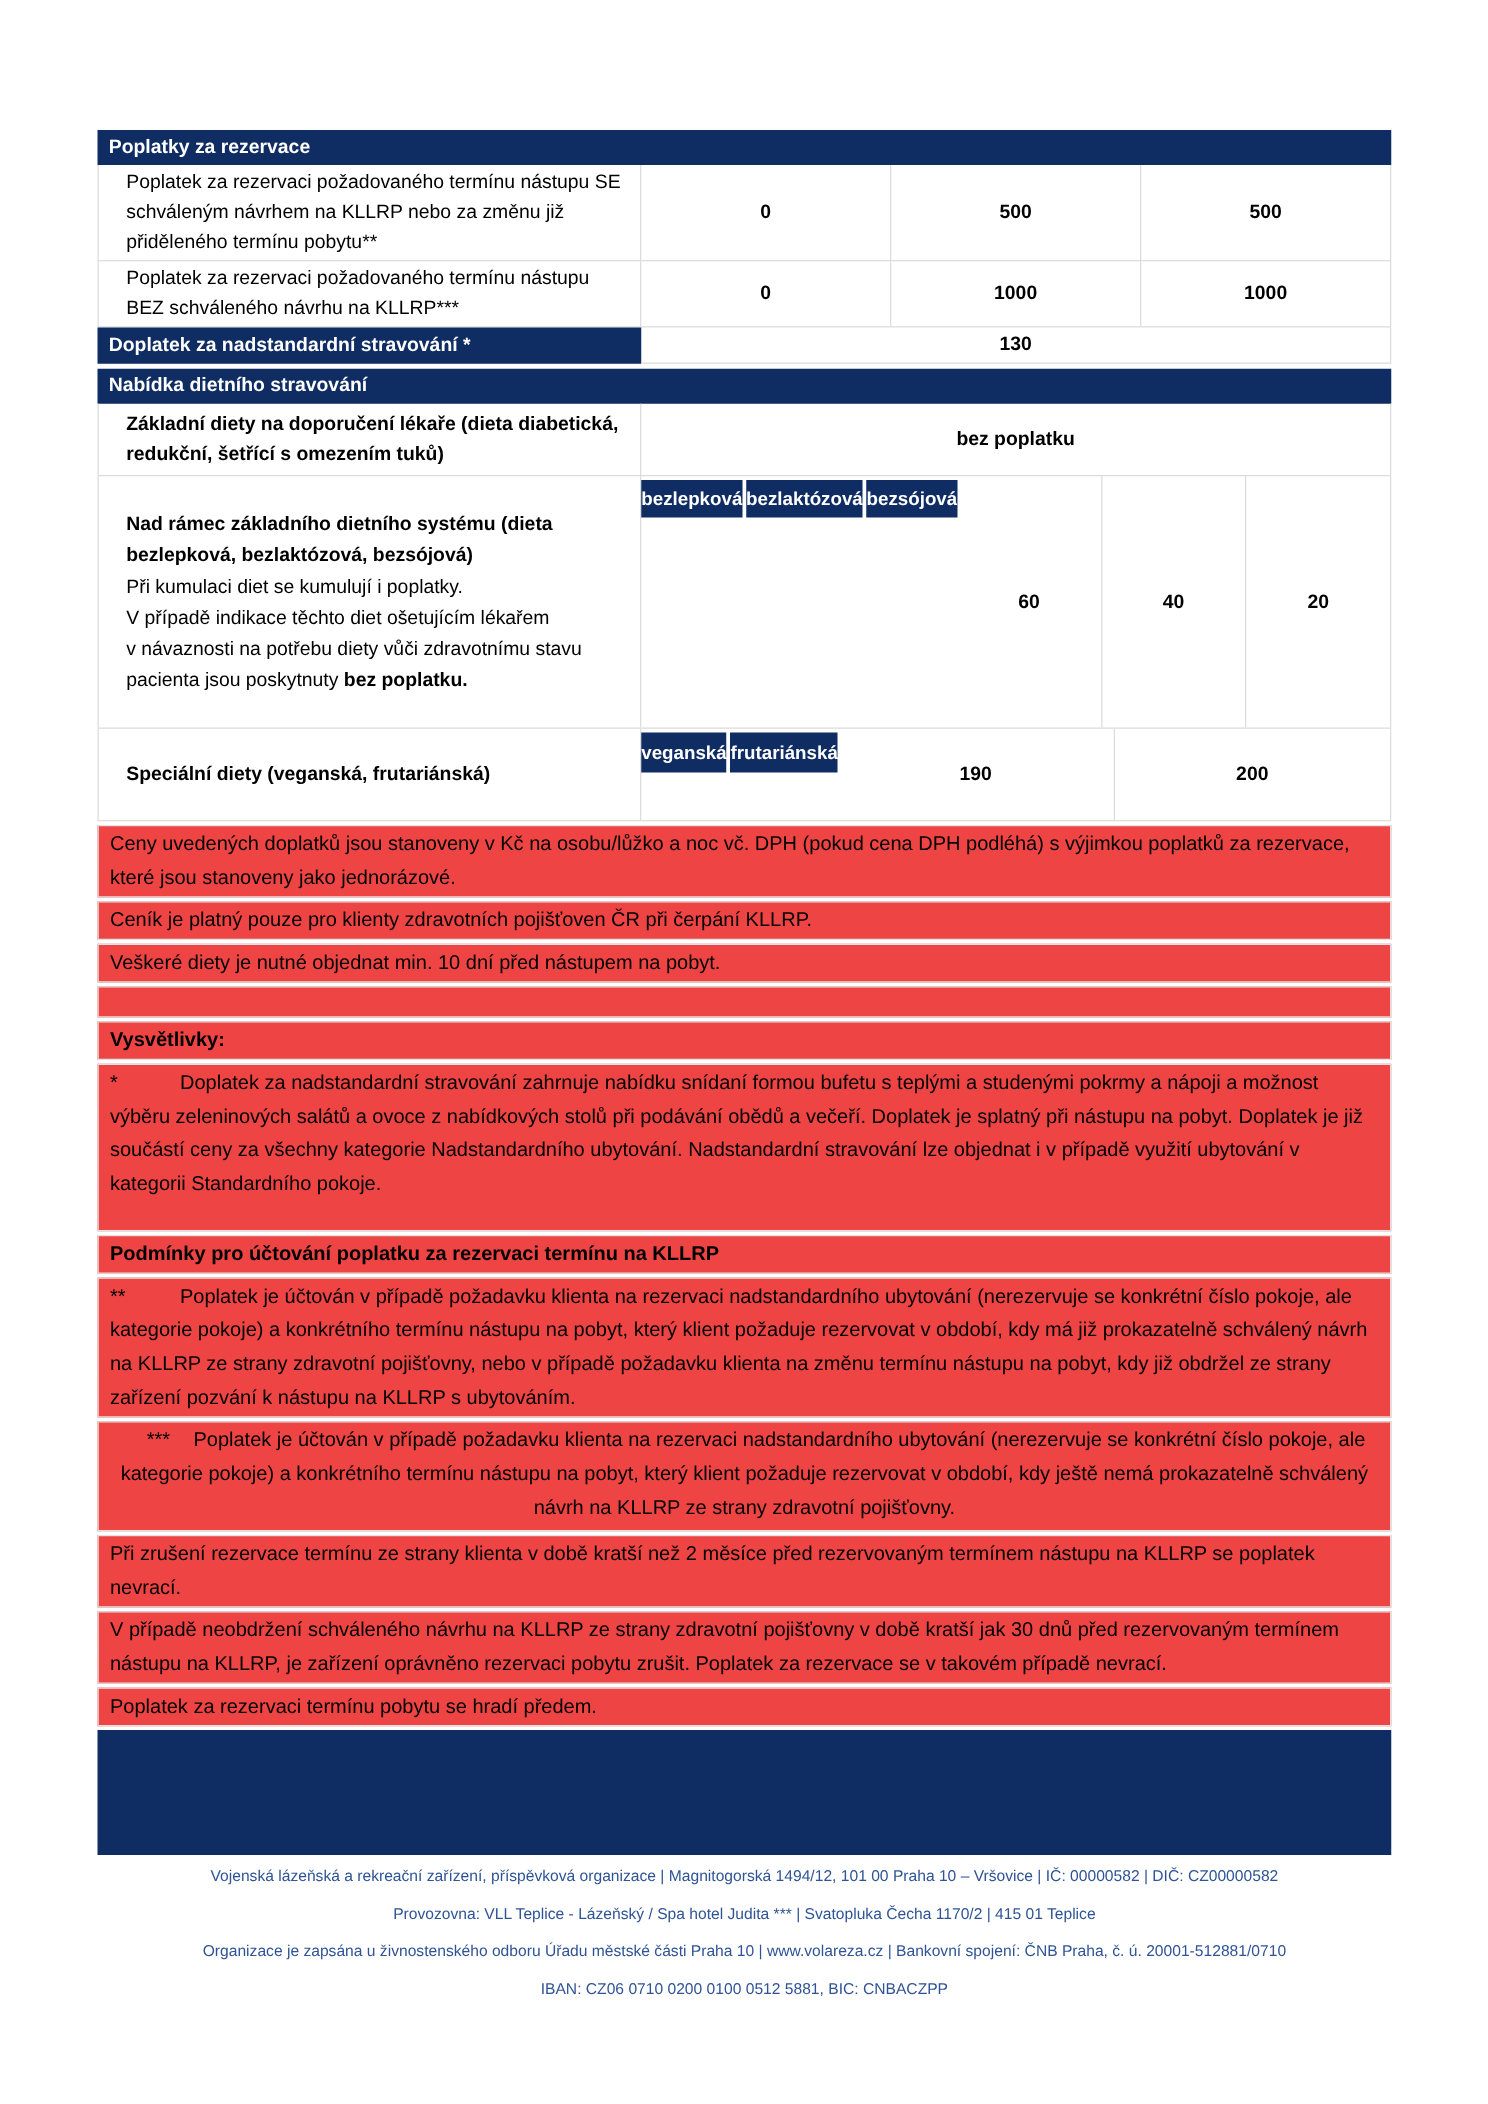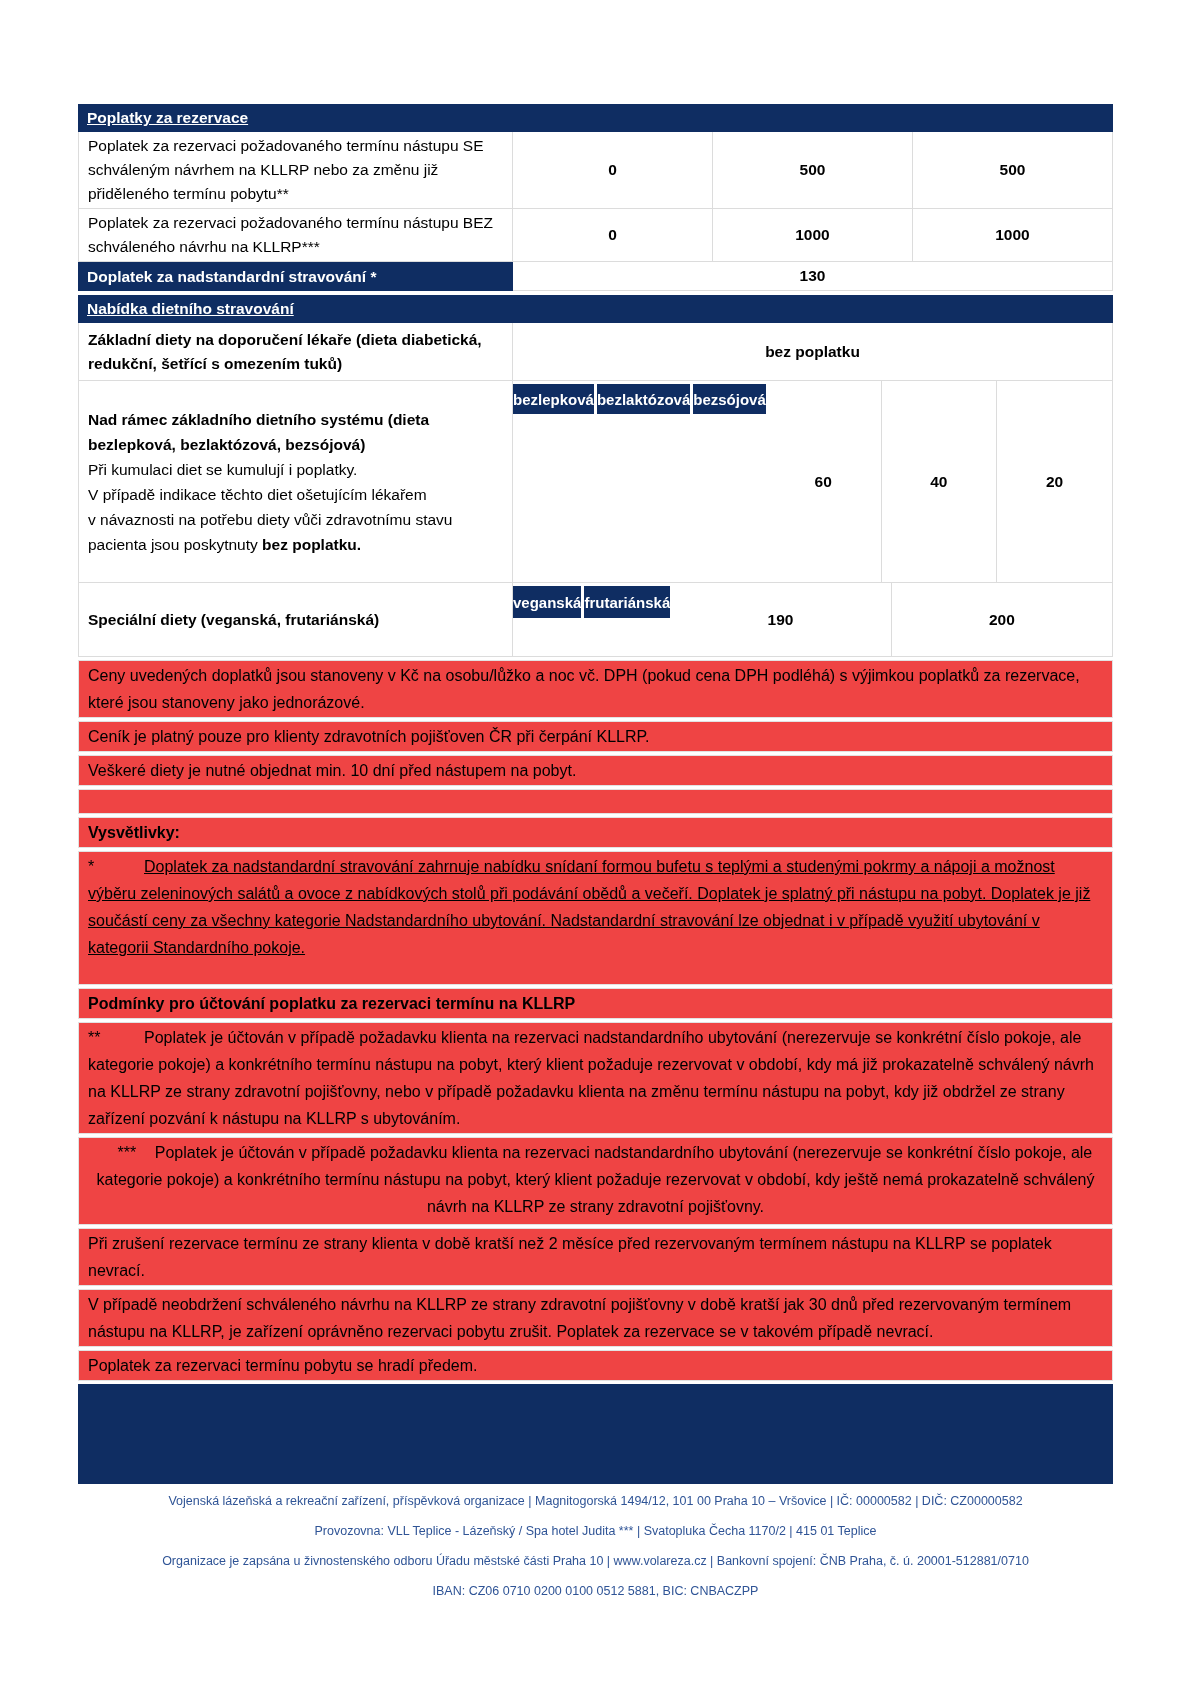--- a/index.html
+++ b/index.html
@@ -5,25 +5,25 @@
   html,body{margin:0;padding:0;background:#ffffff;}
   .page{
     width:1190px;height:1683px;background:#ffffff;box-sizing:border-box;
     padding:104px 77px 0 78px;position:relative;
     font-family:"Liberation Sans",sans-serif;color:#000;
   }
   
   .tbl{width:1035px;}
   .bar{
     background:#0f2d62;color:#fff;font-weight:bold;font-size:15.5px;
-    height:28px;line-height:28px;padding-left:9px;box-sizing:border-box;text-decoration:underline;
+    height:28px;line-height:28px;padding-left:9px;box-sizing:border-box;
   }
   .trow{display:flex;align-items:stretch;border-bottom:1px solid #dcdcdc;box-sizing:border-box;}
   .lbl{
-    width:435px;box-sizing:border-box;padding:2px 8px 2px 9px;
+    width:435px;box-sizing:border-box;padding:2px 8px 2px 22px;
     font-size:15.5px;line-height:24px;
     border-left:1px solid #dcdcdc;border-right:1px solid #dcdcdc;
     display:flex;flex-direction:column;justify-content:center;
   }
   .lbl.multi{line-height:25px;}
   .b{font-weight:bold;}
   .val{
     width:200px;box-sizing:border-box;display:flex;align-items:center;justify-content:center;
     font-weight:bold;font-size:15.5px;border-right:1px solid #dcdcdc;
   }
@@ -53,21 +53,21 @@
   }
   
   .notes{width:1035px;}
   .note{
     border:1px solid #e2e2e2;margin-top:3px;box-sizing:border-box;
     padding:1px 9px;font-size:16px;line-height:27px;background:#ef4444;
   }
   .note.head{font-weight:bold;}
   .note.blank{height:25px;padding:0;}
   .marker{display:inline-block;width:56px;}
-  .mh-star{min-height:134px;text-decoration:underline;}
+  .mh-star{min-height:134px;}
   .mh-2star{min-height:112px;}
   .mh-3star{min-height:88px;text-align:center;}
   .mh-cancel{min-height:56px;}
   .mh-noappr{min-height:56px;}
   
   .navy-block{width:1035px;height:100px;background:#0f2d62;margin-top:3px;}
   .footer{margin-top:9px;text-align:center;color:#2F5496;font-size:12.5px;line-height:17px;}
   .fline{margin-bottom:13px;}
 </style>
 </head>

